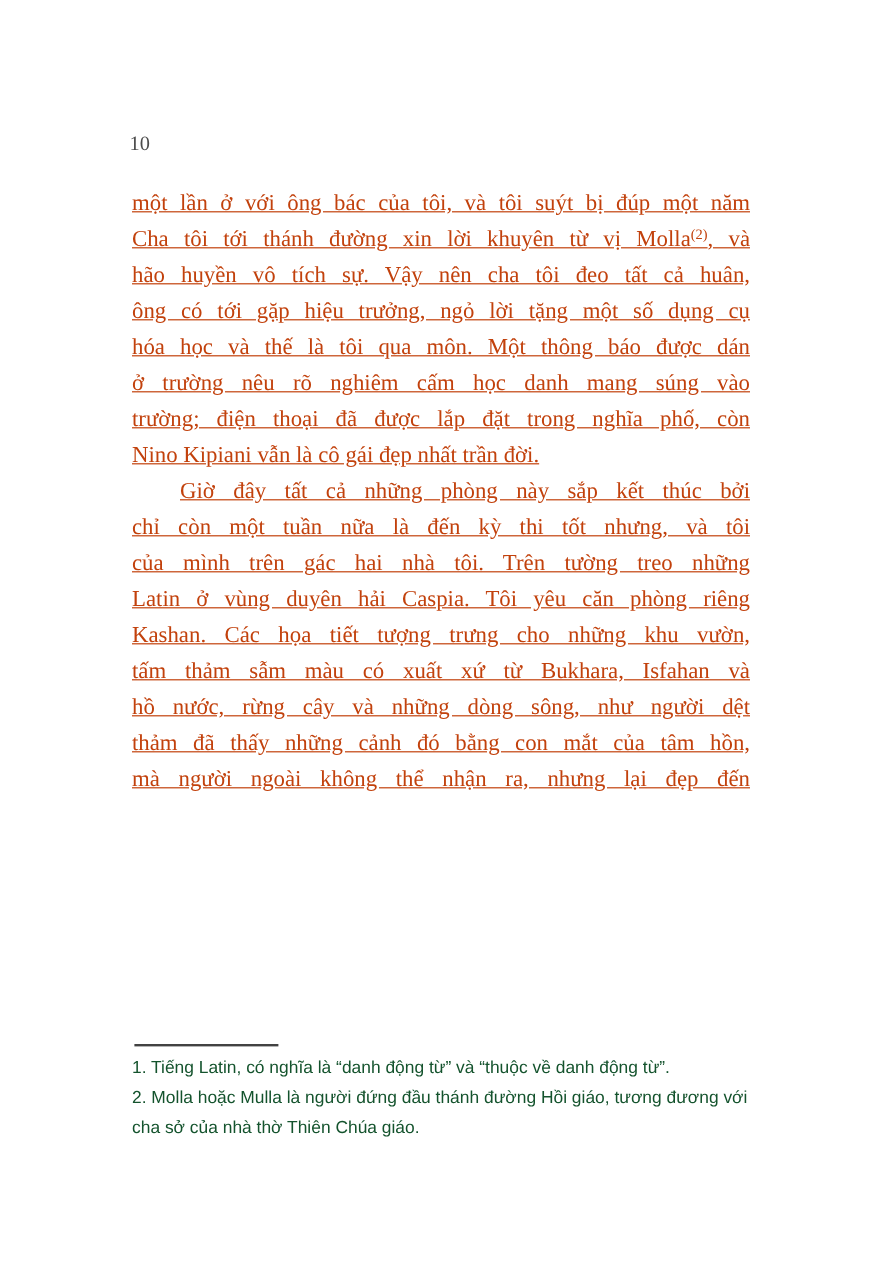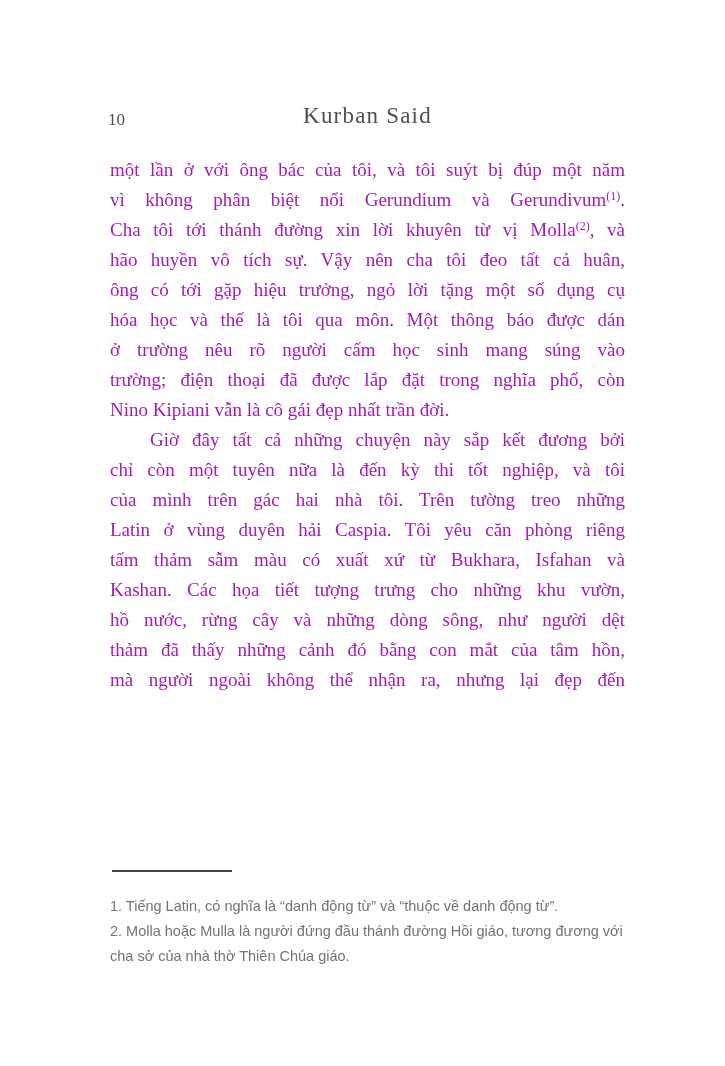--- a/index.html
+++ b/index.html
@@ -27,21 +27,22 @@
     text-align: center;
     font-size: 23px;
     letter-spacing: 1.2px;
     color: #4f4f4f;
   }
   .body-text {
     position: absolute;
     left: 110px;
     top: 155px;
     width: 515px;
-    color: #a21caf;
+    color: #c2410c;
+    text-decoration: underline;
   }
   .line {
     height: 30px;
     line-height: 30px;
     font-size: 19px;
     text-align: justify;
     text-align-last: justify;
   }
   .line.para-end {
     text-align: right;
@@ -64,52 +65,49 @@
     height: 2px;
     background: #424242;
   }
   .footnotes {
     position: absolute;
     left: 110px;
     top: 878px;
     width: 540px;
     font-family: "Liberation Sans", "DejaVu Sans", sans-serif;
     font-size: 14.5px;
-    color: #737373;
-    margin-top: 16px;
+    color: #14532d;
   }
   .fn-line {
     line-height: 25px;
     white-space: nowrap;
   }
 </style>
 </head>
 <body>
 
 <div class="page">
 
   <div class="folio">10</div>
-  <div class="running-head">Kurban Said</div>
 
   <div class="body-text">
     <div class="line">một lần ở với ông bác của tôi, và tôi suýt bị đúp một năm</div>
-    <div class="line"><span>vì không phân biệt nổi Gerundium và Gerundivum</span><span class="sup">(1)</span><span>.</span></div>
     <div class="line"><span>Cha tôi tới thánh đường xin lời khuyên từ vị Molla</span><span class="sup">(2)</span><span>, và</span></div>
     <div class="line">hão huyền vô tích sự. Vậy nên cha tôi đeo tất cả huân,</div>
     <div class="line">ông có tới gặp hiệu trưởng, ngỏ lời tặng một số dụng cụ</div>
     <div class="line">hóa học và thế là tôi qua môn. Một thông báo được dán</div>
-    <div class="line">ở trường nêu rõ người cấm học sinh mang súng vào</div>
+    <div class="line">ở trường nêu rõ nghiêm cấm học danh mang súng vào</div>
     <div class="line">trường; điện thoại đã được lắp đặt trong nghĩa phố, còn</div>
     <div class="line para-end">Nino Kipiani vẫn là cô gái đẹp nhất trần đời.</div>
-    <div class="line indent">Giờ đây tất cả những chuyện này sắp kết đương bởi</div>
-    <div class="line">chỉ còn một tuyên nữa là đến kỳ thi tốt nghiệp, và tôi</div>
+    <div class="line indent">Giờ đây tất cả những phòng này sắp kết thúc bởi</div>
+    <div class="line">chỉ còn một tuần nữa là đến kỳ thi tốt nhưng, và tôi</div>
     <div class="line">của mình trên gác hai nhà tôi. Trên tường treo những</div>
     <div class="line">Latin ở vùng duyên hải Caspia. Tôi yêu căn phòng riêng</div>
+    <div class="line">Kashan. Các họa tiết tượng trưng cho những khu vườn,</div>
     <div class="line">tấm thảm sẫm màu có xuất xứ từ Bukhara, Isfahan và</div>
-    <div class="line">Kashan. Các họa tiết tượng trưng cho những khu vườn,</div>
     <div class="line">hồ nước, rừng cây và những dòng sông, như người dệt</div>
     <div class="line">thảm đã thấy những cảnh đó bằng con mắt của tâm hồn,</div>
     <div class="line">mà người ngoài không thể nhận ra, nhưng lại đẹp đến</div>
   </div>
 
   <div class="footnote-rule"></div>
 
   <div class="footnotes">
     <div class="fn-line">1. Tiếng Latin, có nghĩa là “danh động từ” và “thuộc về danh động từ”.</div>
     <div class="fn-line">2. Molla hoặc Mulla là người đứng đầu thánh đường Hồi giáo, tương đương với</div>

